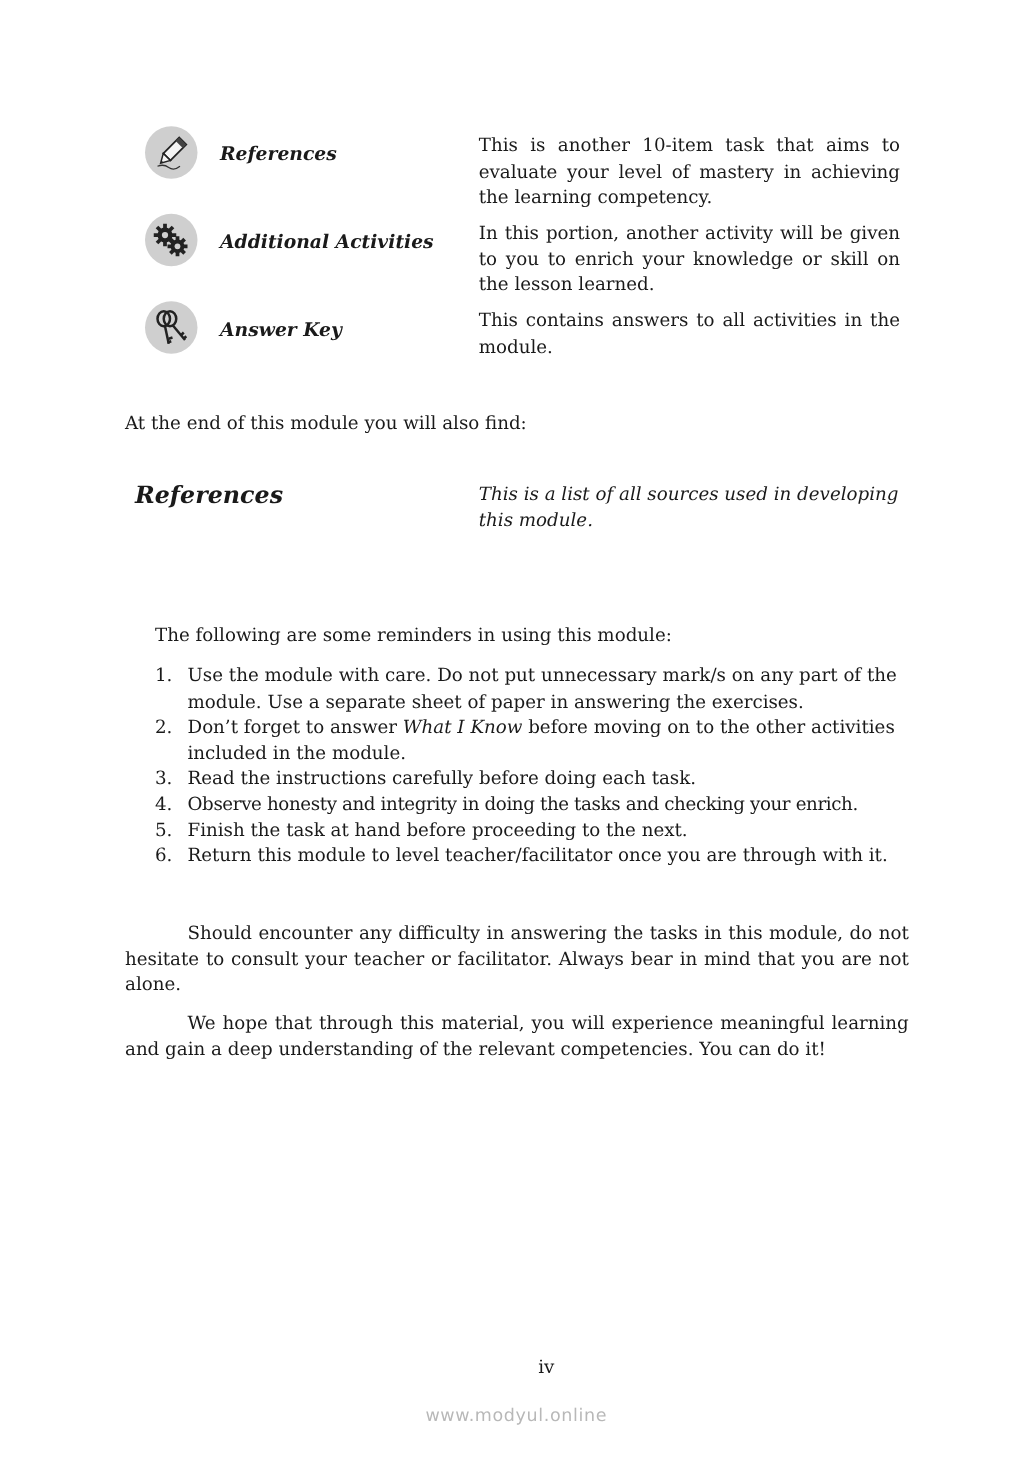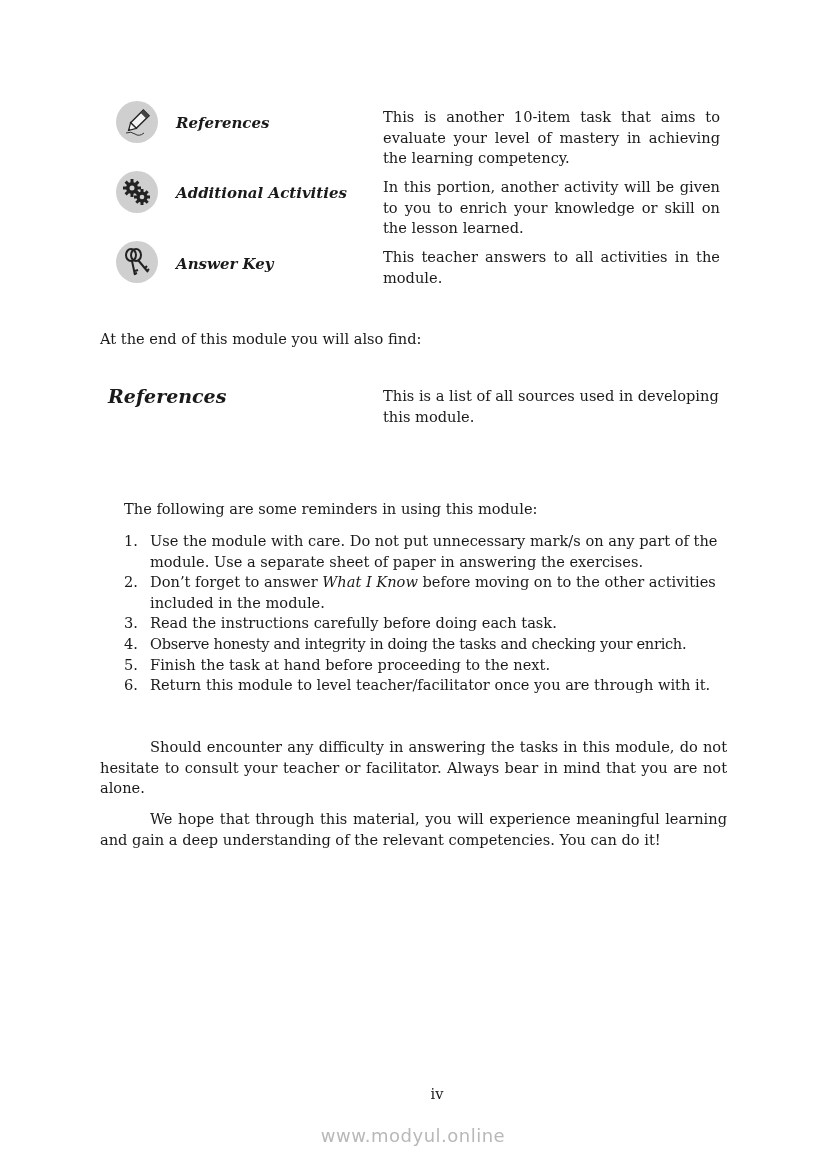--- a/index.html
+++ b/index.html
@@ -13,21 +13,21 @@
   .feat-label { position:absolute; left:60px; font-weight:bold; font-style:italic;
                 font-size:15px; white-space:nowrap; }
   .feat-desc { position:absolute; left:267px; width:337px; text-align:justify; }
   .abs { position:absolute; }
   ol.rem { position:absolute; left:124px; top:531px; width:610px; margin:0; padding:0; list-style:none; }
   ol.rem li { position:relative; padding-left:26px; }
   ol.rem li .num { position:absolute; left:0; top:0; }
   .para { position:absolute; left:100px; width:627px; text-align:justify; }
   .indent { text-indent:50px; }
   .footer { position:absolute; left:0; width:826px; text-align:center; }
-  .wm { color:#b8b8b8; font-family:"DejaVu Sans", sans-serif; font-size:18px; letter-spacing:0.5px; }
+  .wm { color:#b8b8b8; font-family:"DejaVu Sans", sans-serif; font-size:14px; letter-spacing:0.5px; }
 </style>
 </head>
 <body>
 
 <div class="page">
 
   <div class="feat-row" style="top:101px;">
     <div class="feat-icon" style="top:0;">
       <svg width="30" height="30" viewBox="0 0 30 30">
         <g transform="rotate(45 15 15)">
@@ -79,27 +79,27 @@
           <line x1="11" y1="15" x2="14" y2="29"></line>
           <line x1="14" y1="25" x2="17" y2="24"></line>
             <line x1="13" y1="28" x2="16" y2="27"></line>
           <line x1="17" y1="14" x2="27" y2="26"></line>
           <line x1="24" y1="22" x2="26" y2="20"></line>
             <line x1="26" y1="25" x2="28" y2="23"></line>
         </g>
       </svg>
     </div>
     <div class="feat-label t" style="top:13px;">Answer Key</div>
-    <div class="feat-desc t" style="top:6px;">This teacher answers to all activities in the module.</div>
+    <div class="feat-desc t" style="top:6px;">This contains answers to all activities in the module.</div>
   </div>
 
   <div class="abs t" style="left:100px; top:329px;">At the end of this module you will also find:</div>
 
   <div class="abs t" style="left:108px; top:386px; font-weight:bold; font-style:italic; font-size:19px;">References</div>
-  <div class="abs t" style="left:383px; top:386px; width:345px;">This is a list of all sources used in developing this module.</div>
+  <div class="abs t" style="left:383px; top:386px; width:345px;font-style:italic;">This is a list of all sources used in developing this module.</div>
 
   <div class="abs t" style="left:124px; top:499px;">The following are some reminders in using this module:</div>
 
   <ol class="rem t">
     <li>
       <span class="num">1.</span>
       <span>Use the module with care. Do not put unnecessary mark/s on any part of the module. Use a separate sheet of paper in answering the exercises.</span>
     </li>
     <li>
       <span class="num">2.</span>

